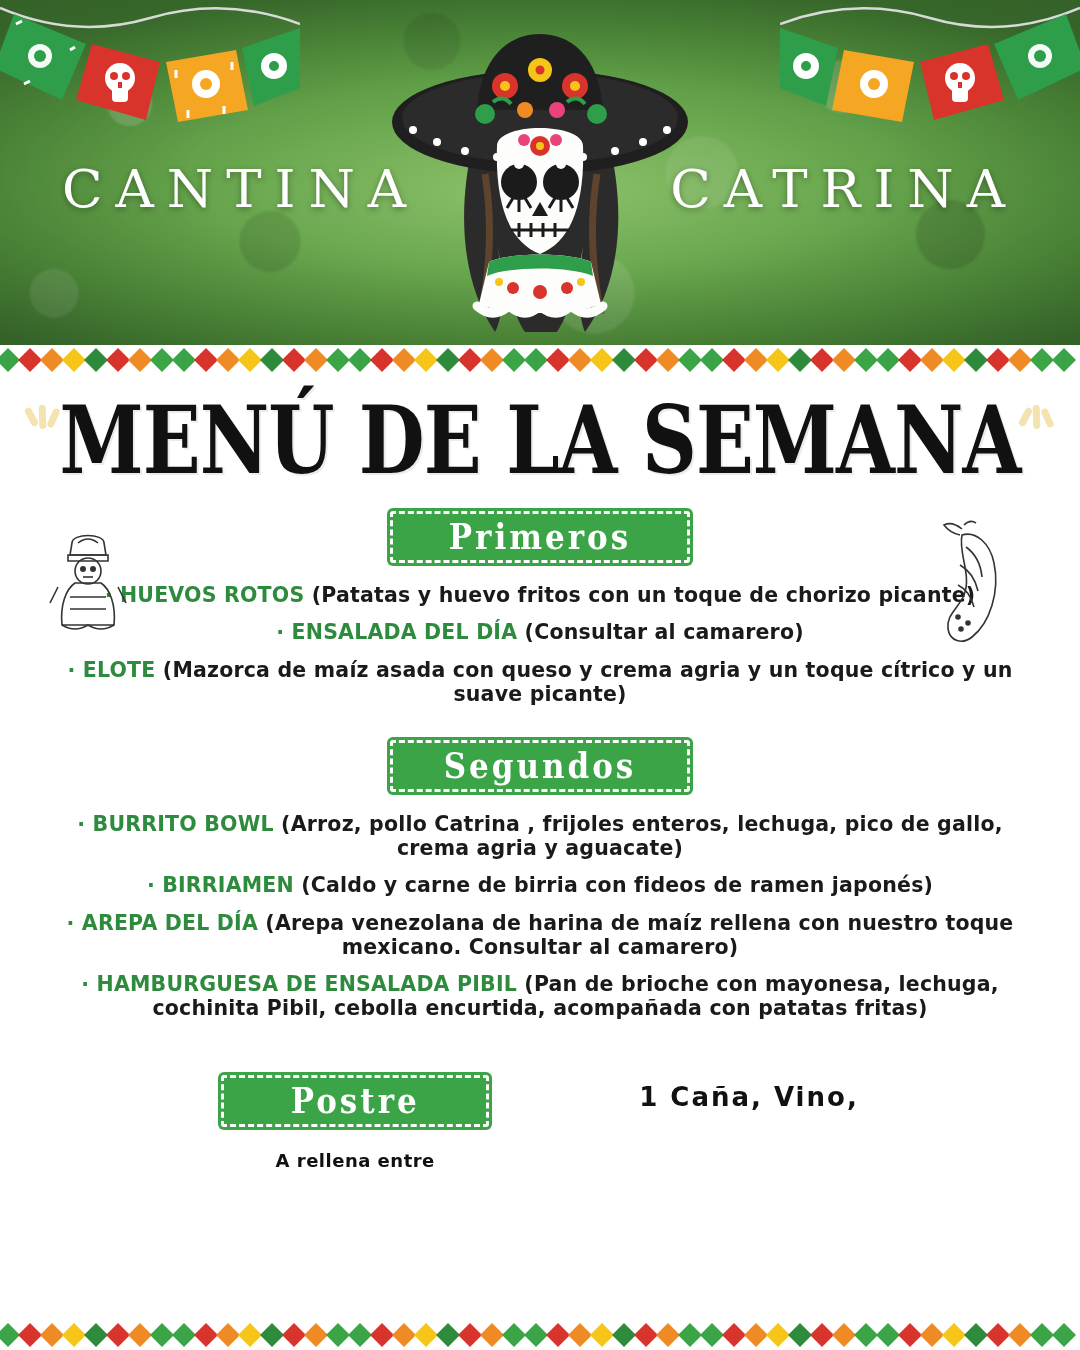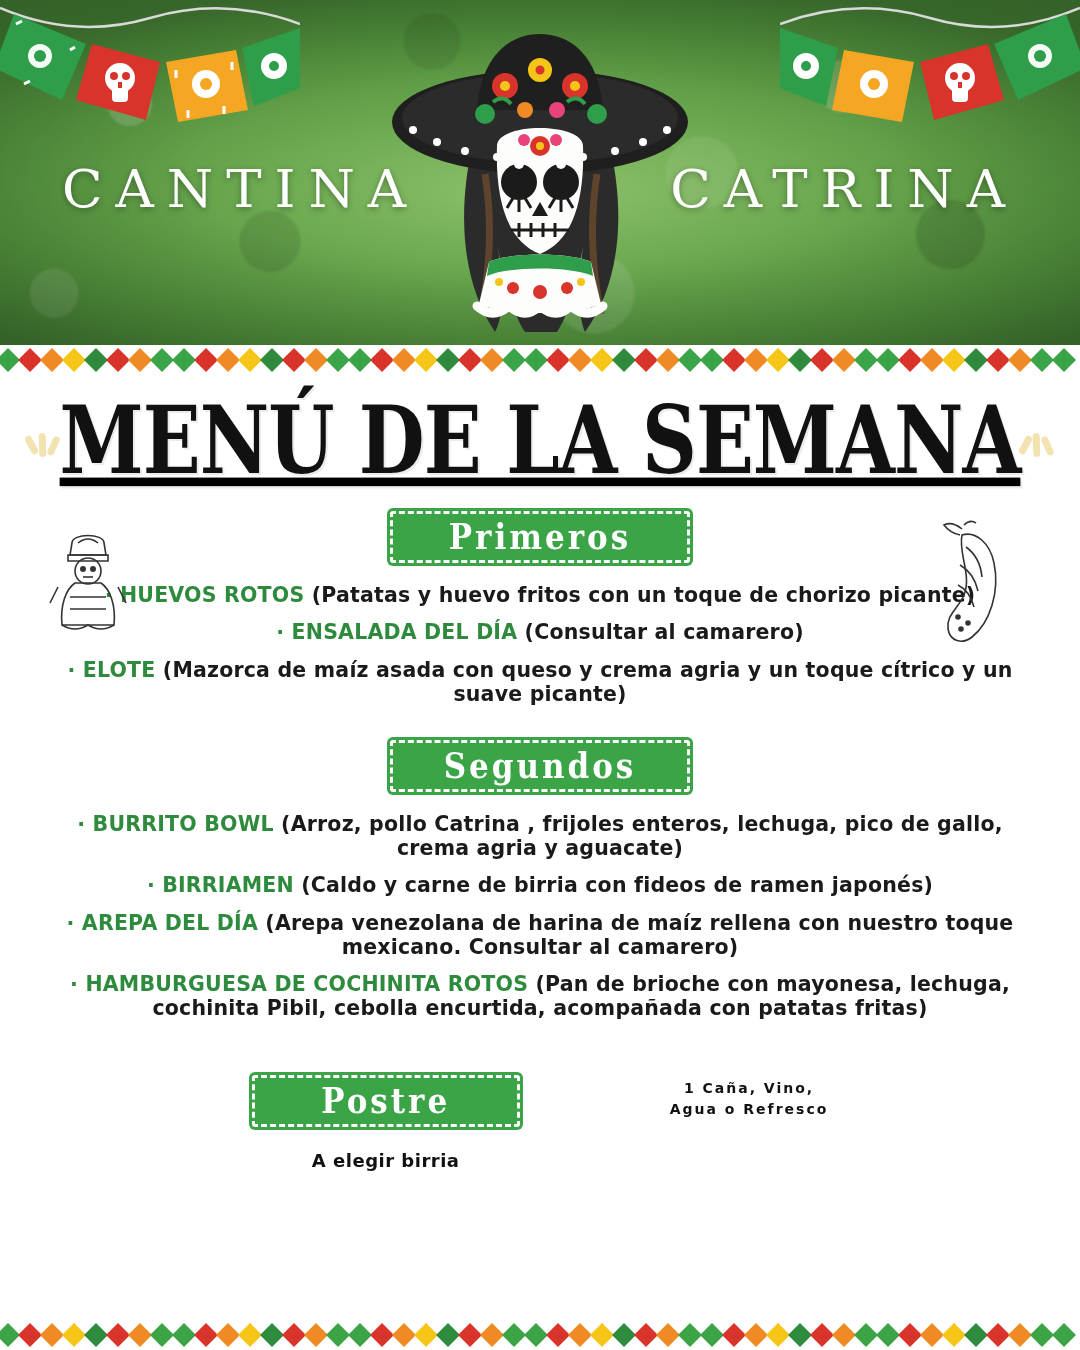--- a/index.html
+++ b/index.html
@@ -81,24 +81,23 @@
 
   
   .main {
     position: relative;
     width: 1080px;
     padding-top: 12px;
   }
 
   .title-row {
     display: flex;
-    align-items: flex-end;
+    align-items: flex-start;
     justify-content: center;
     margin-top: 18px;
-    text-decoration: underline;
   }
   .menu-title {
     font-family: "DejaVu Serif", serif;
     font-weight: 700;
     font-size: 76px;
     letter-spacing: -1px;
     color: #111111;
     line-height: .95;
     transform: scaleY(1.22);
     text-shadow: 2px 2px 0 rgba(0,0,0,.08);
@@ -179,21 +178,21 @@
   .bottom-col .section-banner { margin: 17px auto; width: 268px; }
   .bottom-col .sub {
     margin-top: 20px;
     font-family: "DejaVu Sans", sans-serif;
     font-weight: 700;
     font-size: 18px;
     color: #111;
     line-height: 1.5;
     letter-spacing: .5px;
   }
-  .bottom-col .sub .big { font-size: 14px; letter-spacing: 2px; }
+  .bottom-col .sub .big { font-size: 26px; letter-spacing: 2px; }
 
   
   .deco { position: absolute; z-index: 3; }
   .deco svg { display: block; }
 
   .footer-strip { position: absolute; bottom: 0; left: 0; }
 </style>
 </head>
 <body>
 
@@ -480,38 +479,37 @@
     </div>
     <div class="dish">
       <span class="name">· BIRRIAMEN</span>
       <span class="desc">(Caldo y carne de birria con fideos de ramen japonés)</span>
     </div>
     <div class="dish">
       <span class="name">· AREPA DEL DÍA</span>
       <span class="desc">(Arepa venezolana de harina de maíz rellena con nuestro toque mexicano. Consultar al camarero)</span>
     </div>
     <div class="dish">
-      <span class="name">· HAMBURGUESA DE COCHINITA ROTOS</span>
+      <span class="name">· HAMBURGUESA DE ENSALADA PIBIL</span>
       <span class="desc">(Pan de brioche con mayonesa, lechuga, cochinita Pibil, cebolla encurtida, acompañada con patatas fritas)</span>
     </div>
   </div>
 
   <div class="bottom-row">
     <div class="bottom-col">
       <div class="section-banner">
         <span>Postre</span>
       </div>
       <div class="sub">
-        <div>A elegir birria</div>
+        <div>A rellena entre</div>
       </div>
     </div>
     <div class="bottom-col">
       <div class="sub">
         <div class="big">1 Caña, Vino,</div>
-        <div class="big">Agua o Refresco</div>
       </div>
     </div>
   </div>
 
 </div>
 
 <div class="diamond-strip footer-strip" id="strip-bottom">
     <div class="d" style="left: 8px; background: rgb(58, 164, 71);"></div>
     <div class="d" style="left: 30px; background: rgb(217, 52, 43);"></div>
     <div class="d" style="left: 52px; background: rgb(240, 138, 36);"></div>

